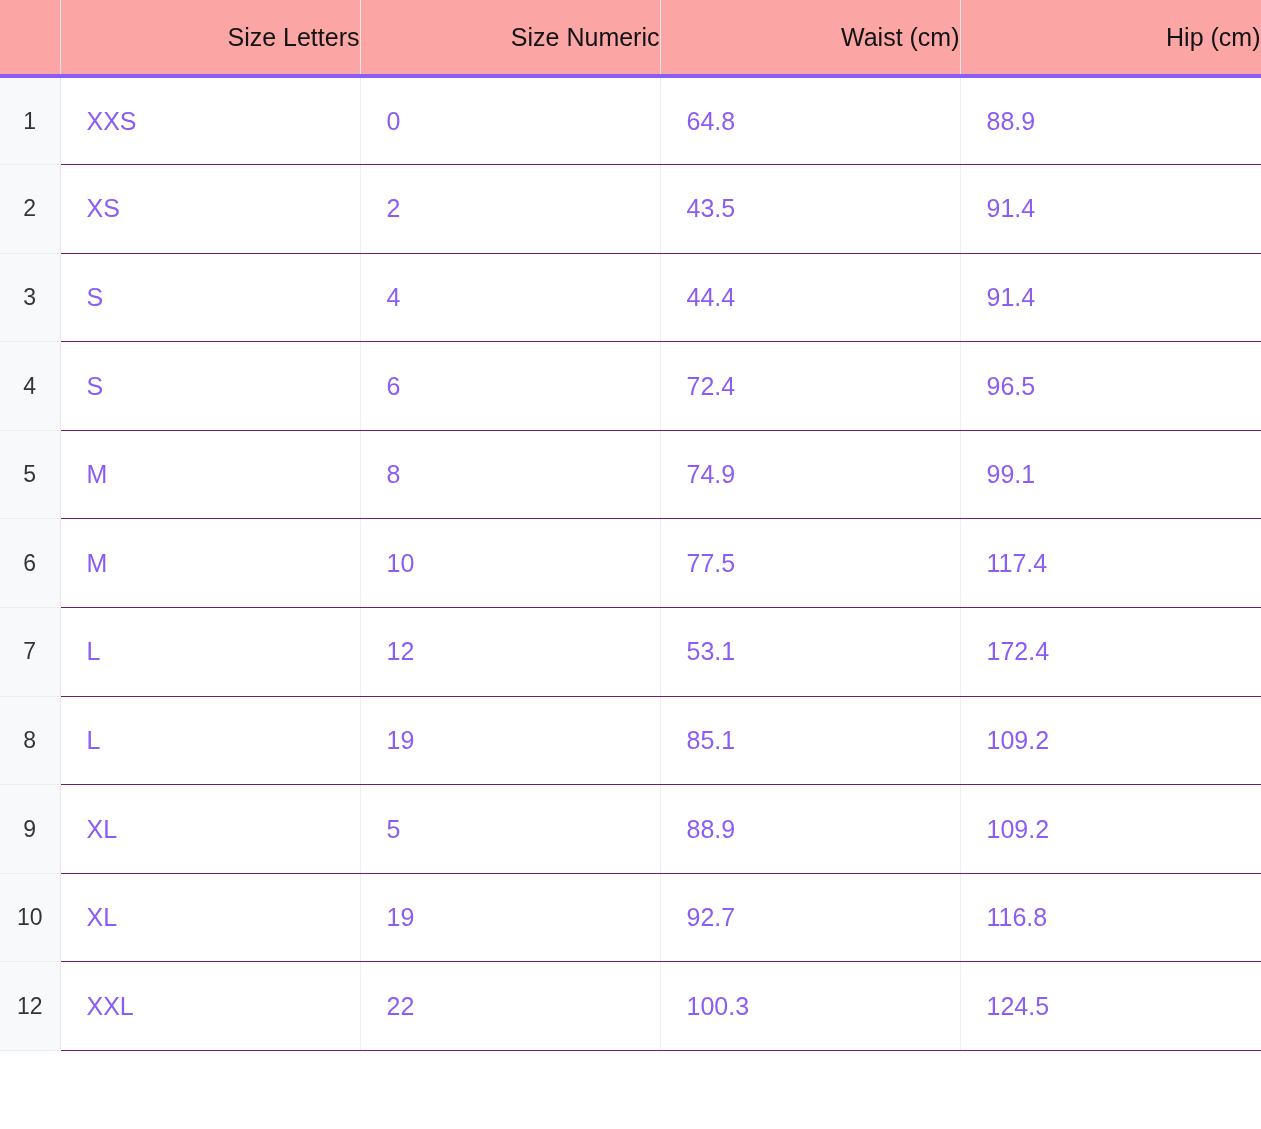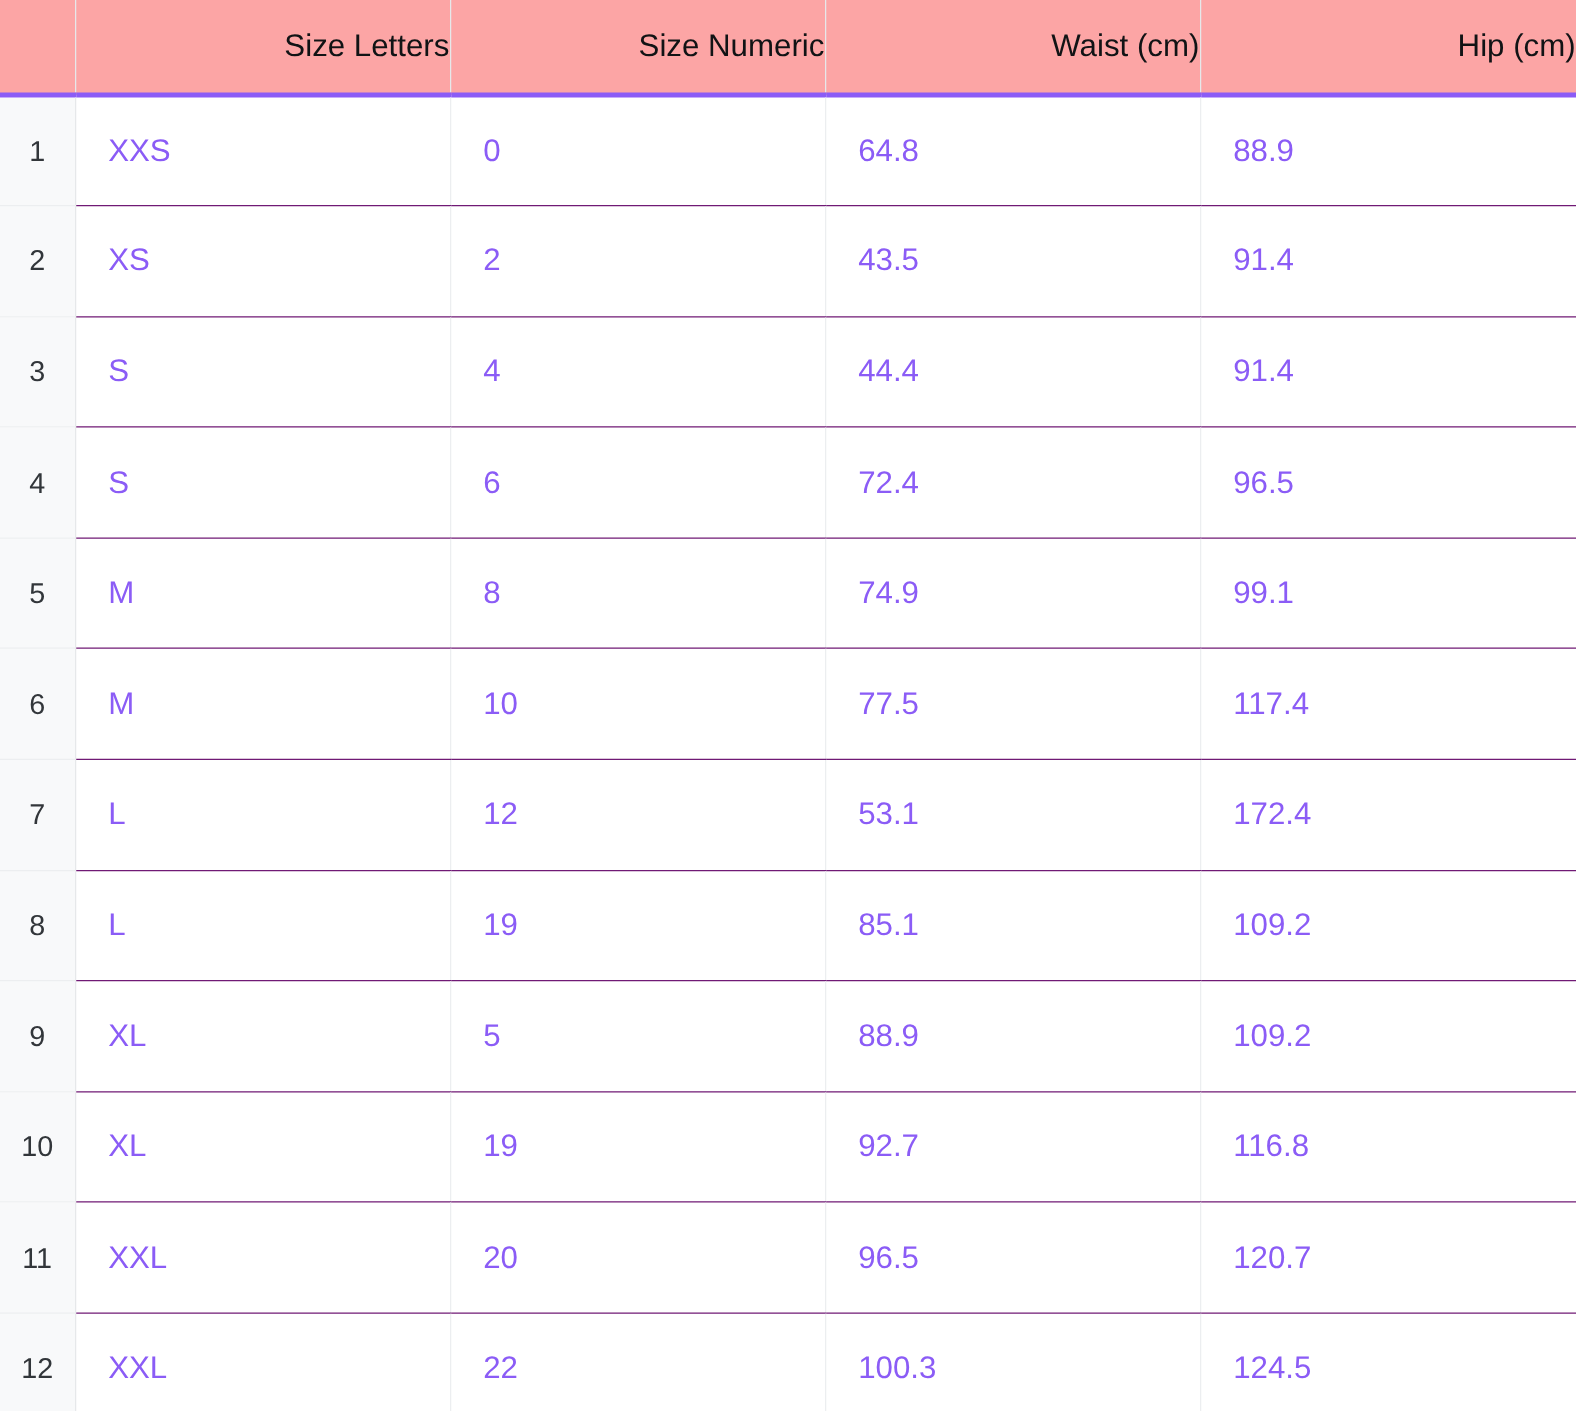--- a/index.html
+++ b/index.html
@@ -161,27 +161,20 @@
           <td>109.2</td>
         </tr>
         <tr>
           <td class="row-index">10</td>
           <td>XL</td>
           <td>19</td>
           <td>92.7</td>
           <td>116.8</td>
         </tr>
         <tr>
-          <td class="row-index">11</td>
-          <td>XXL</td>
-          <td>20</td>
-          <td>96.5</td>
-          <td>120.7</td>
-        </tr>
-        <tr>
           <td class="row-index">12</td>
           <td>XXL</td>
           <td>22</td>
           <td>100.3</td>
           <td>124.5</td>
         </tr>
       </tbody>
   </table>
 </div>
 

